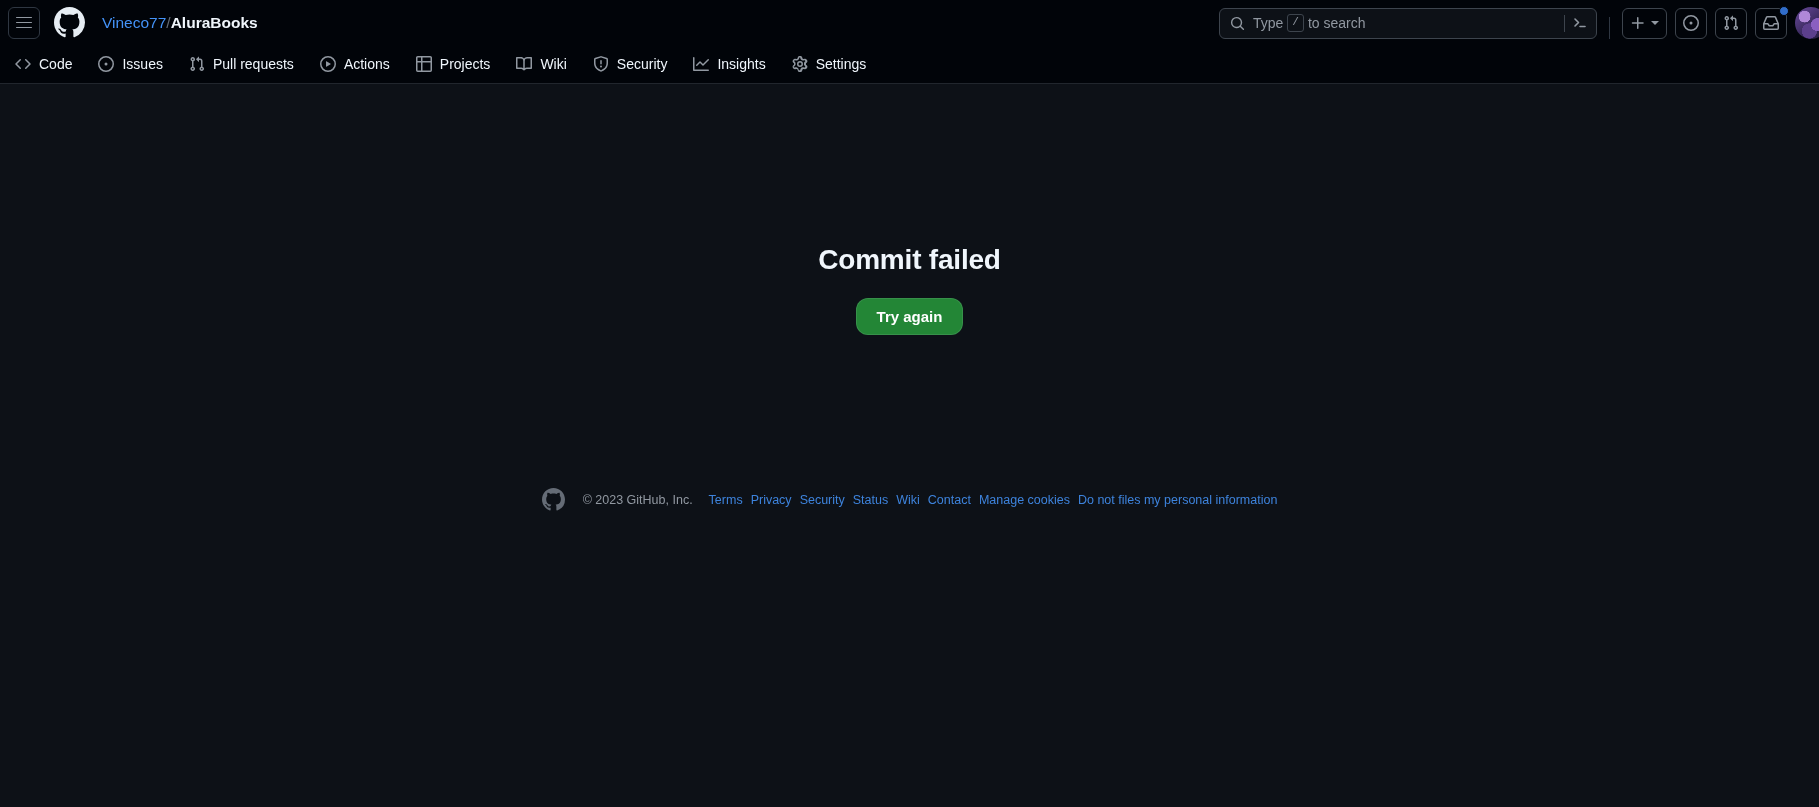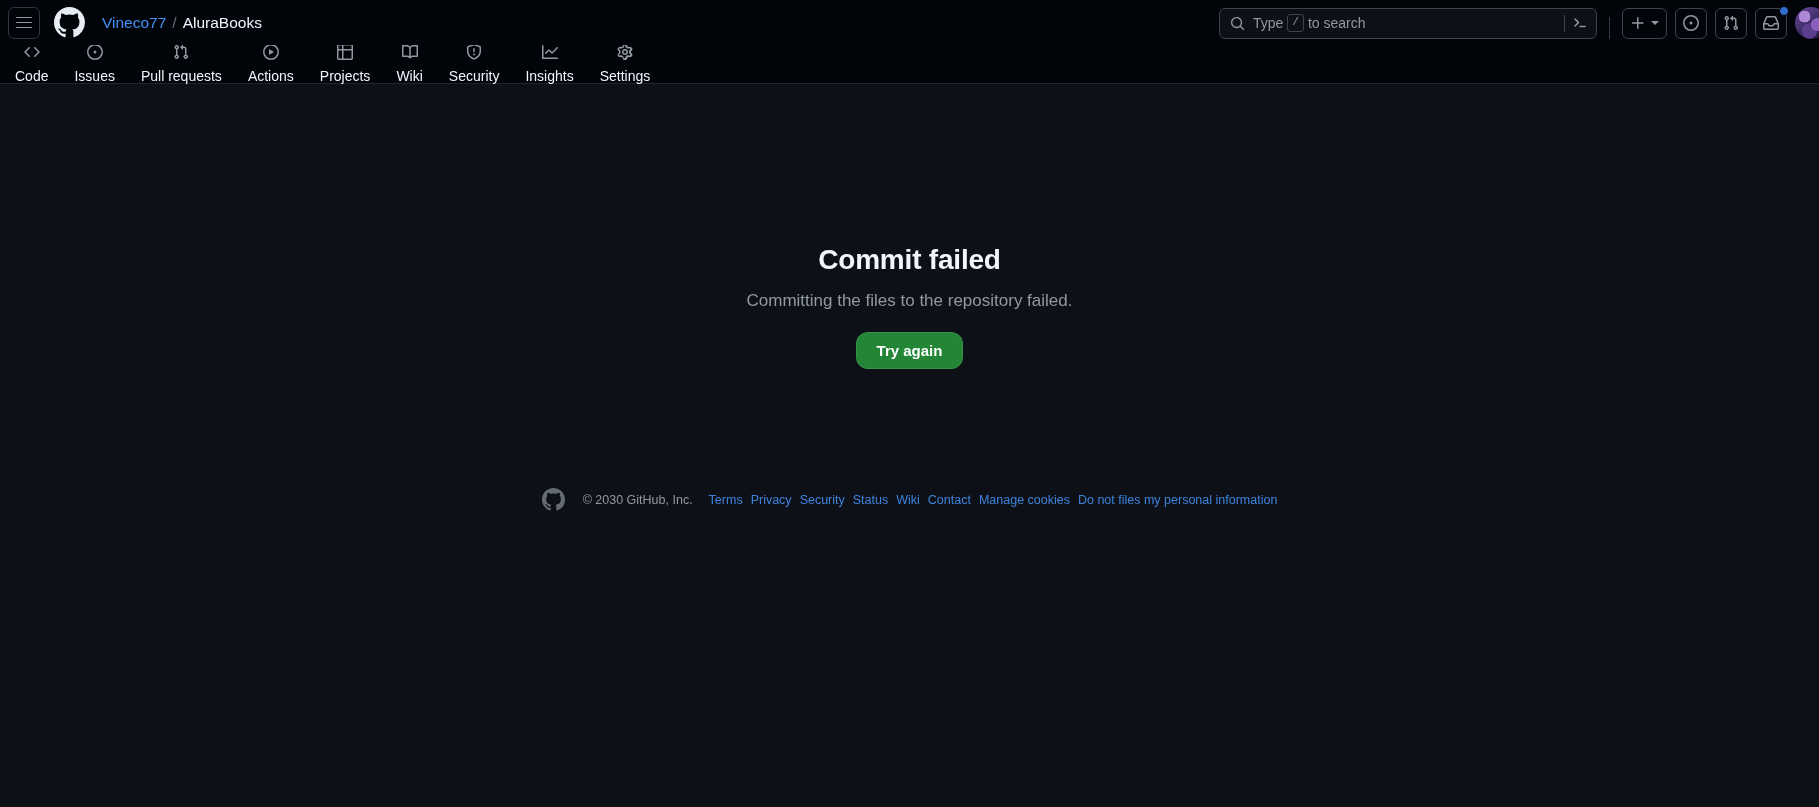--- a/index.html
+++ b/index.html
@@ -59,32 +59,32 @@
     justify-content: center;
     cursor: pointer;
   }
   .gh-logo svg { fill: #e6edf3; }
 
   .breadcrumb {
     display: flex;
     align-items: center;
     margin-left: 16px;
     font-size: 15.5px;
-    gap: 6px;
+    gap: 0;
     white-space: nowrap;
   }
   .breadcrumb .owner {
     color: #4493f8;
     text-decoration: none;
     cursor: pointer;
   }
   .breadcrumb .sep { color: #656c76; }
   .breadcrumb .repo {
     color: #f0f6fc;
-    font-weight: normal;
+    font-weight: bold;
     text-decoration: none;
     cursor: pointer;
   }
 
   .header-right {
     margin-left: auto;
     display: flex;
     align-items: flex-end;
     gap: 8px;
     padding-right: 0;
@@ -203,21 +203,20 @@
     align-items: center;
     gap: 8px;
     padding: 5px 9px;
     margin: 0 4px;
     border-radius: 6px;
     font-size: 14px;
     color: #f0f6fc;
     text-decoration: none;
     cursor: pointer;
     white-space: nowrap;
-    flex-direction: column;
   }
   .nav-item svg { fill: #9198a1; flex-shrink: 0; }
 
   
   .main {
     background: #0d1117;
     height: 786px;
     position: relative;
   }
 
@@ -421,31 +420,30 @@
       <path d="M8 0a8.2 8.2 0 0 1 .701.031C9.444.095 9.99.645 10.16 1.29l.288 1.107c.018.066.079.158.212.224.231.114.454.243.668.386.123.082.233.09.299.071l1.103-.303c.644-.176 1.392.021 1.82.63.27.385.506.792.704 1.218.315.675.111 1.422-.364 1.891l-.814.806c-.049.048-.098.147-.088.294.016.257.016.515 0 .772-.01.147.039.246.088.294l.814.806c.475.469.679 1.216.364 1.891a7.977 7.977 0 0 1-.704 1.217c-.428.61-1.176.807-1.82.63l-1.103-.302c-.066-.019-.176-.011-.299.071a4.909 4.909 0 0 1-.668.386c-.133.066-.194.158-.212.224l-.288 1.106c-.17.646-.716 1.196-1.459 1.26a8.006 8.006 0 0 1-1.402 0c-.743-.064-1.289-.614-1.459-1.26l-.288-1.106c-.018-.066-.079-.158-.212-.224a4.883 4.883 0 0 1-.668-.386c-.123-.082-.233-.09-.299-.071l-1.103.303c-.644.176-1.392-.021-1.82-.63a8.12 8.12 0 0 1-.704-1.218c-.315-.675-.111-1.422.363-1.891l.815-.806c.05-.048.098-.147.088-.294a6.214 6.214 0 0 1 0-.772c.01-.147-.038-.246-.088-.294l-.815-.806C.635 6.045.431 5.298.746 4.623a7.92 7.92 0 0 1 .704-1.217c.428-.61 1.176-.807 1.82-.63l1.103.302c.066.019.176.011.299-.071.214-.143.437-.272.668-.386.133-.066.194-.158.212-.224L5.84 1.29C6.01.645 6.556.095 7.299.03 7.53.01 7.764 0 8 0Zm-.571 1.525c-.036.003-.108.036-.137.146l-.289 1.105c-.147.561-.549.967-.998 1.189-.173.086-.34.183-.5.29-.417.278-.97.423-1.529.27l-1.103-.303c-.109-.03-.175.016-.195.045-.192.275-.363.565-.512.864-.016.032-.024.11.055.187l.815.806c.411.406.562.957.53 1.456a4.709 4.709 0 0 0 0 .582c.032.499-.119 1.05-.53 1.456l-.815.806c-.079.078-.71.155-.55.187.15.3.32.589.512.864.02.029.086.075.195.045l1.103-.303c.559-.153 1.112-.008 1.529.27.16.107.327.204.5.29.449.222.851.628.998 1.189l.289 1.105c.029.11.101.143.137.146a6.6 6.6 0 0 0 1.142 0c.036-.003.108-.036.137-.146l.289-1.105c.147-.561.549-.967.998-1.189.173-.86.34-.183.5-.29.417-.278.97-.423 1.529-.27l1.103.303c.109.029.175-.16.195-.045.192-.275.363-.565.512-.864.016-.32.024-.11-.055-.187l-.815-.806c-.411-.406-.562-.957-.53-1.456a4.709 4.709 0 0 0 0-.582c-.032-.499.119-1.05.53-1.456l.815-.806c.079-.78.071-.155.055-.187a6.5 6.5 0 0 0-.512-.864c-.02-.029-.086-.075-.195-.045l-1.103.303c-.559.153-1.112.008-1.529-.27a4.44 4.44 0 0 0-.5-.29c-.449-.222-.851-.628-.998-1.189l-.289-1.105c-.029-.11-.101-.143-.137-.146a6.6 6.6 0 0 0-1.142 0ZM11 8a3 3 0 1 1-6 0 3 3 0 0 1 6 0ZM9.5 8a1.5 1.5 0 1 0-3.001.001A1.5 1.5 0 0 0 9.5 8Z"></path>
     </svg>
     <span>Settings</span>
   </a>
 </nav>
 
 <main class="main">
 
   <section class="blankslate">
     <h2 class="bs-title">Commit failed</h2>
-    <p class="bs-desc">Committing the files to the repository failed.</p>
     <button class="bs-btn">Try again</button>
   </section>
 
   <footer class="footer">
     <span class="footer-mark">
       <svg width="23" height="23" viewBox="0 0 16 16" aria-hidden="true">
         <path d="M8 0C3.58 0 0 3.58 0 8c0 3.54 2.29 6.53 5.47 7.59.4.07.55-.17.55-.38 0-.19-.01-.82-.01-1.49-2.01.37-2.53-.49-2.69-.94-.09-.23-.48-.94-.82-1.13-.28-.15-.68-.52-.01-.53.63-.01 1.08.58 1.23.82.72 1.21 1.87.87 2.33.66.07-.52.28-.87.51-1.07-1.78-.2-3.64-.89-3.64-3.95 0-.87.31-1.59.82-2.15-.08-.2-.36-1.02.08-2.12 0 0 .67-.21 2.2.82.64-.18 1.32-.27 2-.27.68 0 1.36.09 2 .27 1.53-1.04 2.2-.82 2.2-.82.44 1.1.16 1.92.08 2.12.51.56.82 1.27.82 2.15 0 3.07-1.87 3.75-3.65 3.95.29.25.54.73.54 1.48 0 1.07-.01 1.93-.01 2.2 0 .21.15.46.55.38A8.01 8.01 0 0 0 16 8c0-4.42-3.58-8-8-8Z"></path>
       </svg>
     </span>
-    <span class="footer-copy">© 2030 GitHub, Inc.</span>
+    <span class="footer-copy">© 2023 GitHub, Inc.</span>
     <nav class="footer-links">
       <a>Terms</a>
       <a>Privacy</a>
       <a>Security</a>
       <a>Status</a>
       <a>Wiki</a>
       <a>Contact</a>
       <a>Manage cookies</a>
       <a>Do not files my personal information</a>
     </nav>

